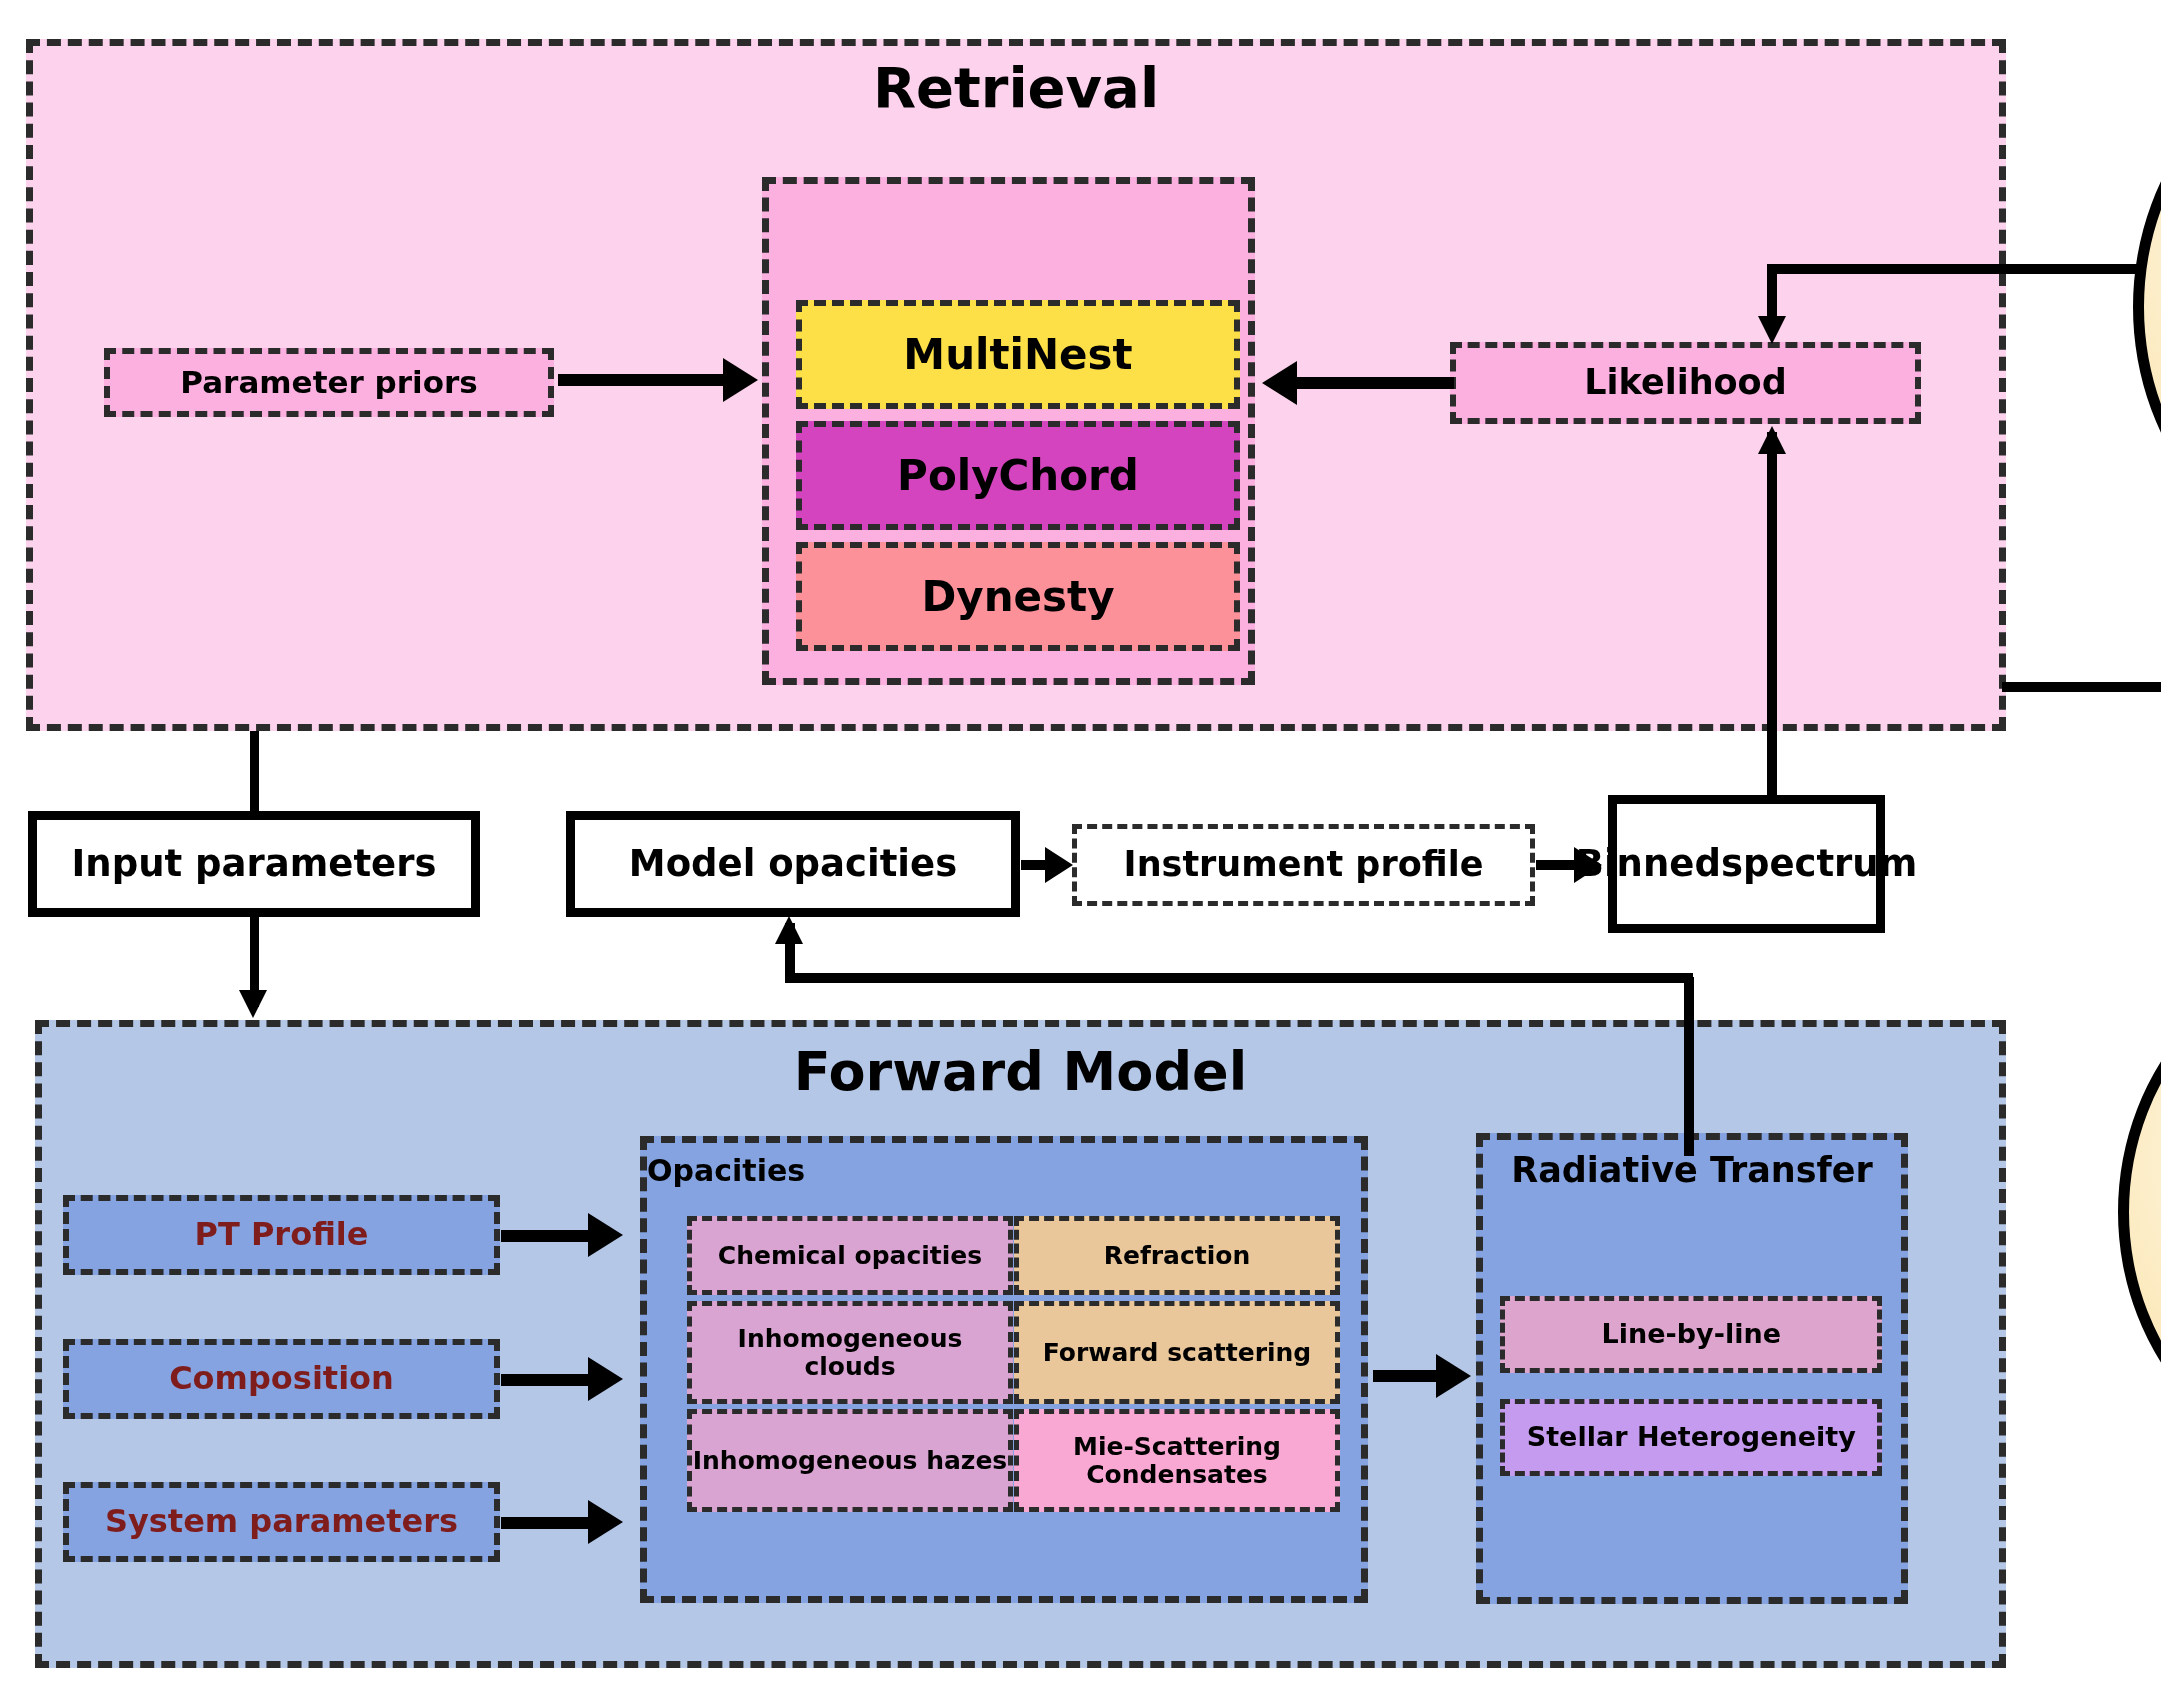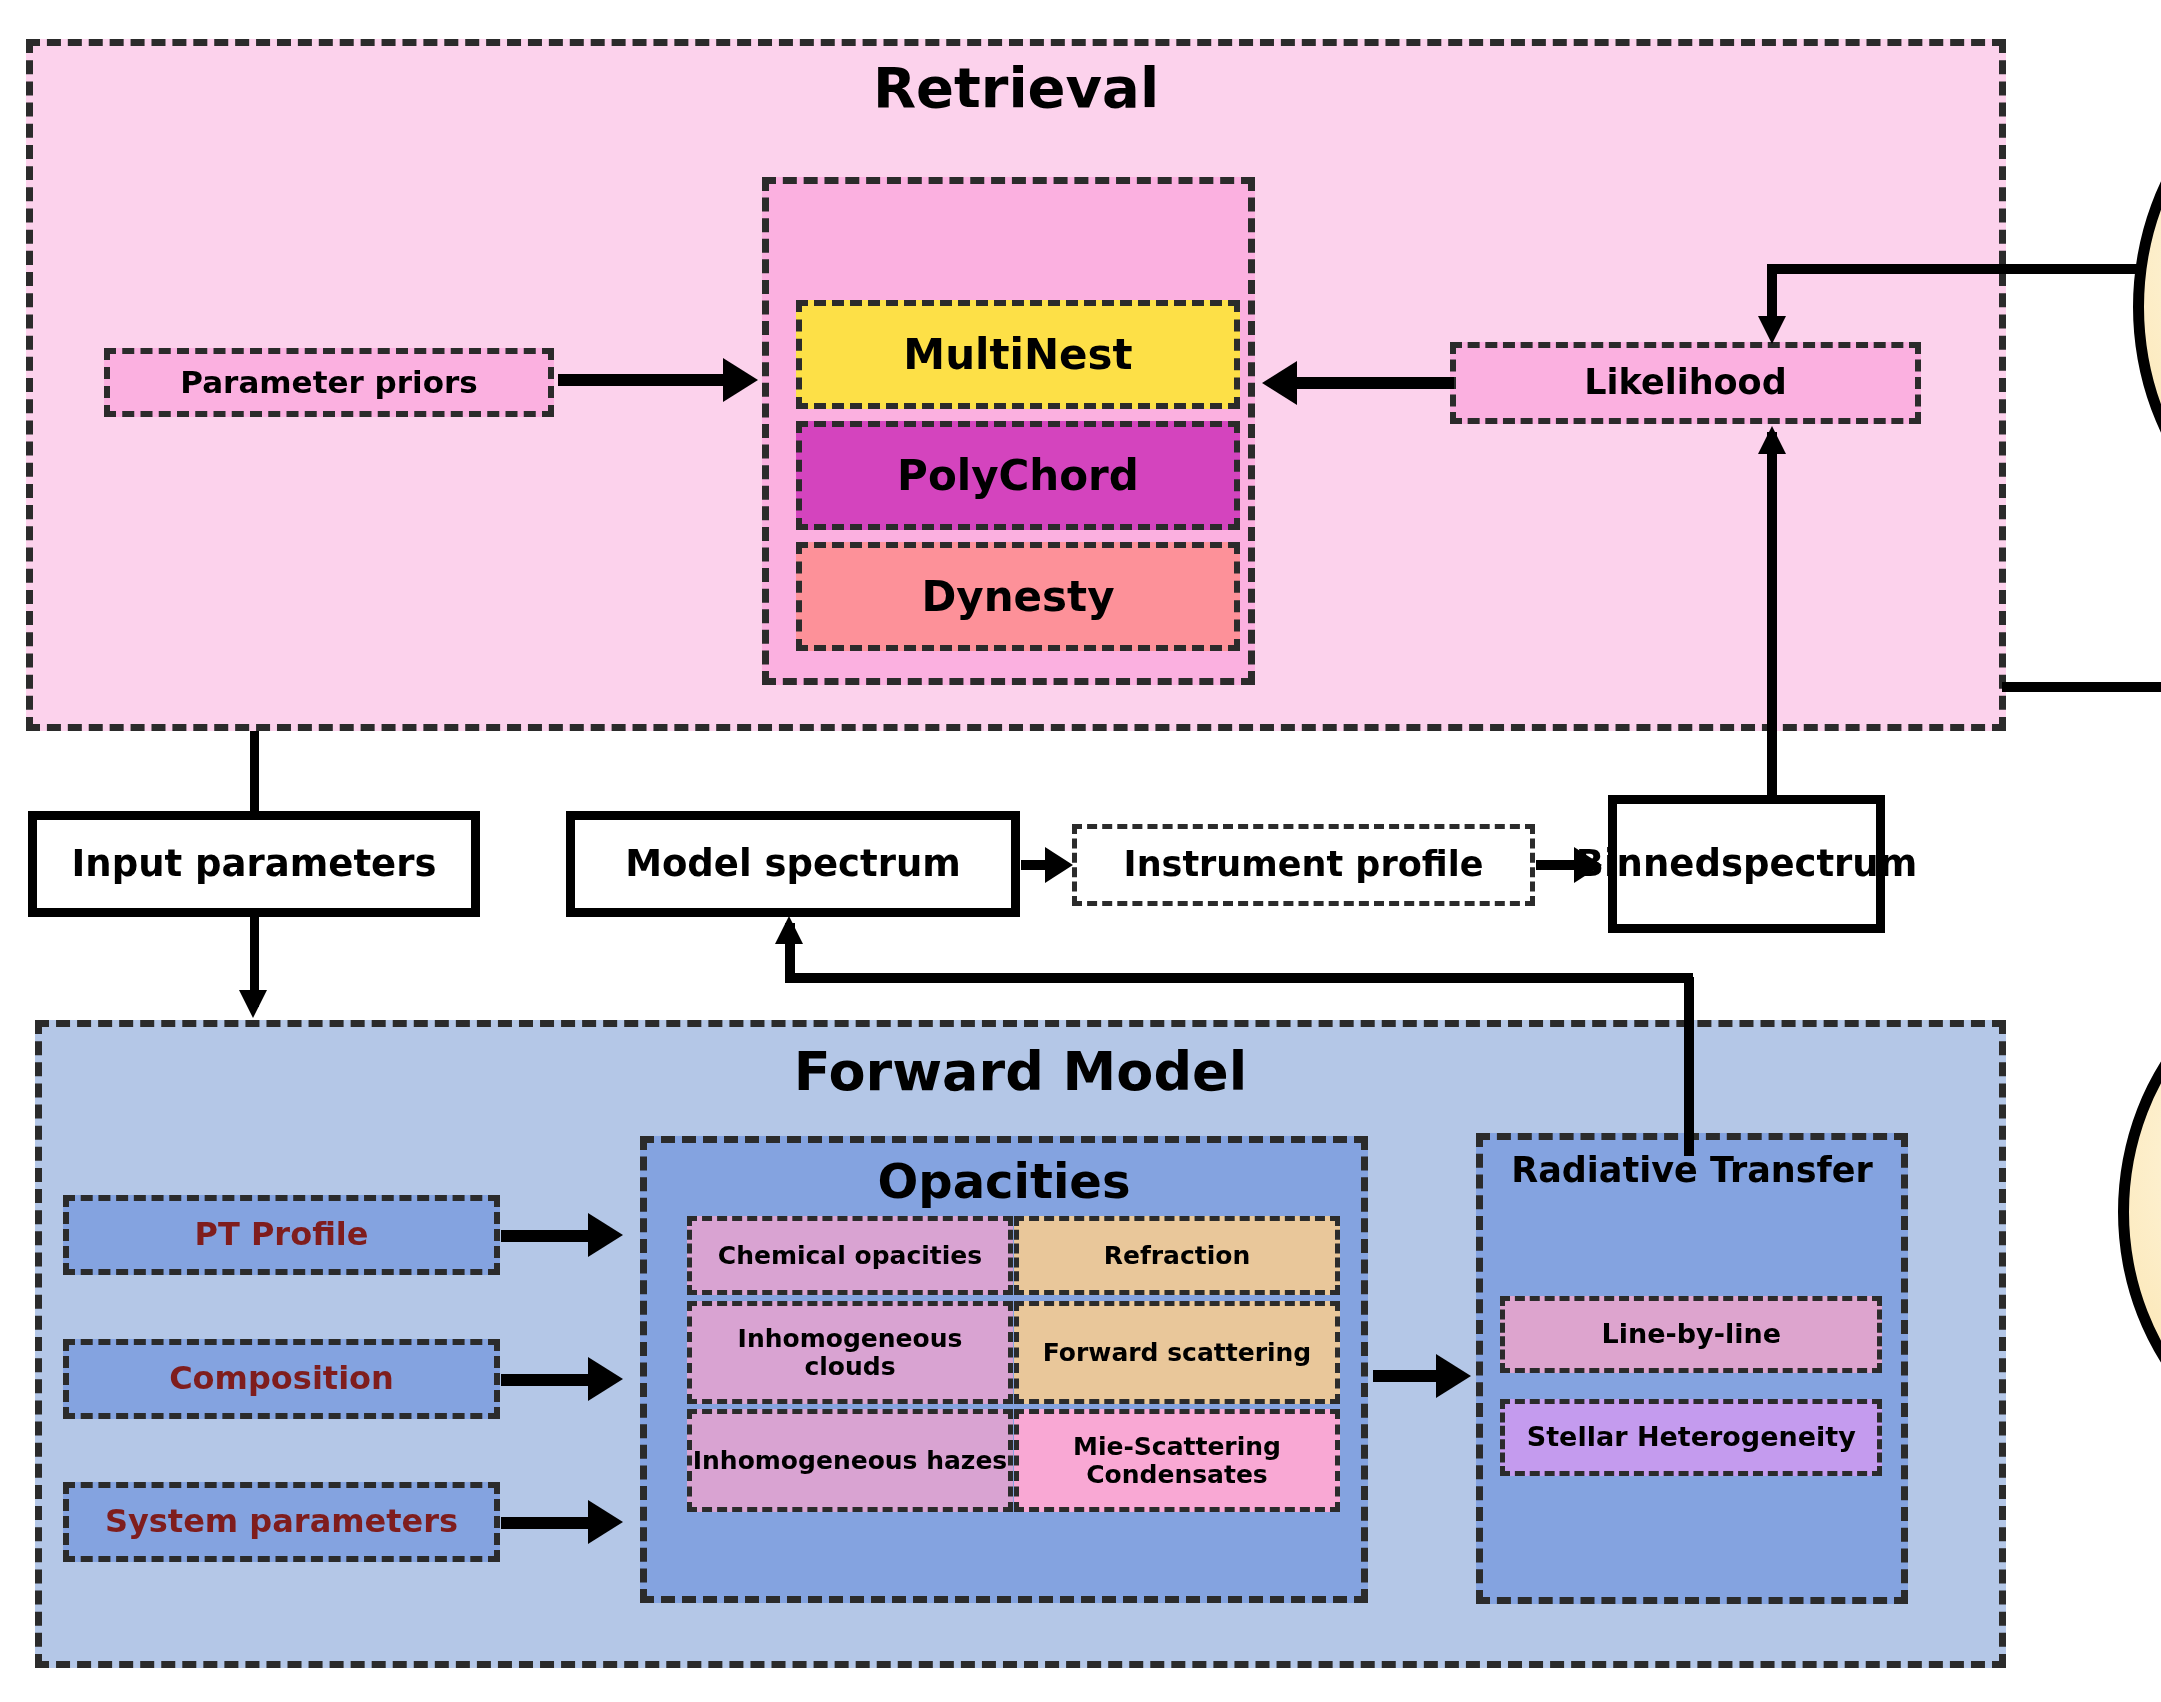--- a/index.html
+++ b/index.html
@@ -81,21 +81,21 @@
   .fm-comp{top:1339px;}
   .fm-sys{top:1482px;}
 
   
   .box-opac{
     left:640px;top:1136px;width:728px;height:467px;
     background:#84a3e0;border:7px dashed #2b2b2b;
   }
   .opac-title{
     position:absolute;left:0;top:9.5px;width:100%;
-    text-align:center;font-size:48px;font-weight:bold;color:#000;
+    font-size:30px;font-weight:bold;color:#000;
   }
   .op-cell{
     position:absolute;width:316px;
     border:5.6px dashed #2b2b2b;
     font-weight:bold;color:#000;font-size:25px;
   }
   .op-left{left:40px;}
   .op-right{left:367px;}
   .opc-chem {top:73px;height:69px;background:#d9a3d2;}
   .opc-cloud{top:158px;height:93px;background:#d9a3d2;}
@@ -153,21 +153,21 @@
   <div class="abs box-nested">
     <div class="sampler s-multinest ctr">MultiNest</div>
     <div class="sampler s-polychord ctr">PolyChord</div>
     <div class="sampler s-dynesty ctr">Dynesty</div>
   </div>
 
   <div class="abs ctr node-dash n-likelihood">Likelihood</div>
 
   <div class="abs ctr node-solid n-input">Input parameters</div>
 
-  <div class="abs ctr node-solid n-modelspec">Model spectrum</div>
+  <div class="abs ctr node-solid n-modelspec">Model opacities</div>
 
   <div class="abs ctr n-instrument">Instrument profile</div>
 
   <div class="abs node-solid n-binned" style="display:flex;flex-direction:row;align-items:center;justify-content:center;text-align:center;line-height:1.1;">
     <span>Binned</span>
     <span>spectrum</span>
   </div>
 
   <div class="abs panel-forward">
     <div class="panel-title abs ctr" style="left:0;top:13px;width:100%;height:65px;font-size:54px;">Forward Model</div>

